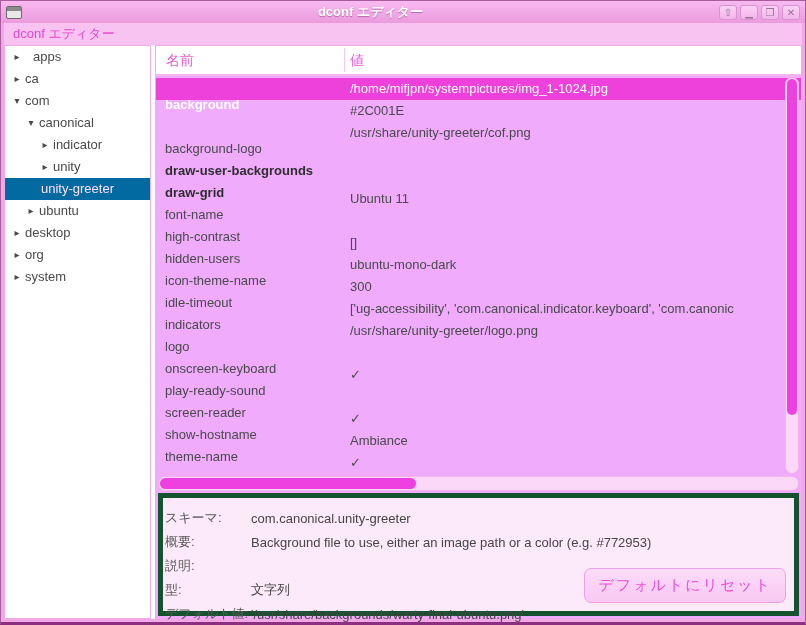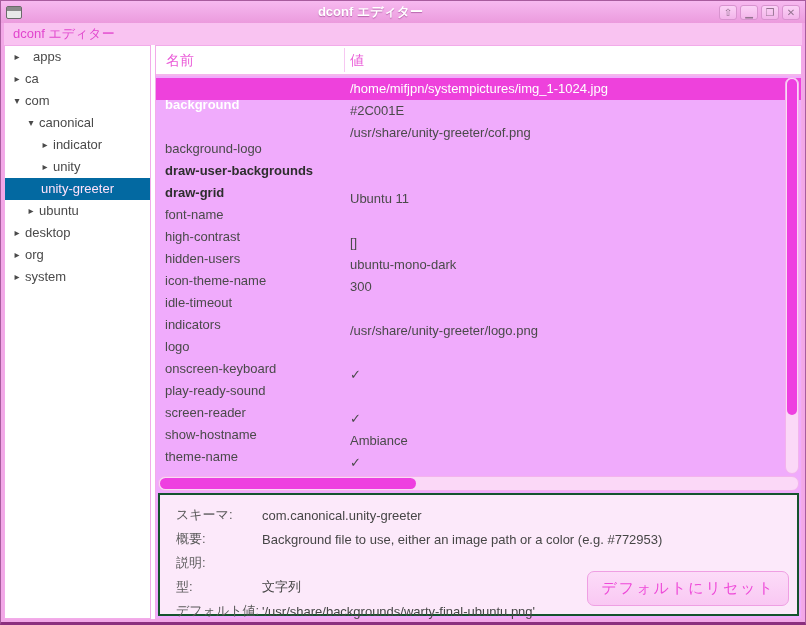--- a/index.html
+++ b/index.html
@@ -64,21 +64,21 @@
     border:1px solid #f3b3ed;border-radius:7px;}
   .vscroll .thumb{position:absolute;top:1px;left:1px;width:10px;height:85%;
     background:#ee3fe0;border-radius:6px;}
   .hscroll{position:absolute;left:2px;right:2px;top:430px;height:15px;background:#fbd8f7;
     border:1px solid #f3b3ed;border-radius:7px;}
   .hscroll .thumb{position:absolute;top:1px;left:1px;width:40%;height:11px;
     background:#ee3fe0;border-radius:6px;}
 
   
   .details{position:absolute;left:2px;right:2px;top:447px;bottom:2px;background:#fce9fa;
-    border:2px solid #14532d;padding:8px 16px;}
+    border:5px solid #14532d;padding:8px 2px;}
   .drow{display:flex;height:24px;align-items:center;font-size:13px;}
   .drow .dlabel{width:86px;color:#5a5a5a;flex:0 0 auto;}
   .drow .dvalue{color:#464646;white-space:nowrap;overflow:hidden;}
   .reset-btn{position:absolute;right:8px;bottom:8px;padding:7px 13px;
     background:linear-gradient(#fcdcf8,#f9c8f3);border:1px solid #ef9fe3;border-radius:7px;
     color:#ee49d8;font-size:15px;letter-spacing:2px;font-family:"Liberation Sans",sans-serif;cursor:default;}
 </style>
 </head>
 <body>
 
@@ -190,20 +190,21 @@
           <div class="trow">
     <span class="cname">icon-theme-name</span>
     <span class="cvalue">ubuntu-mono-dark</span>
   </div>
           <div class="trow">
     <span class="cname">idle-timeout</span>
     <span class="cvalue">300</span>
   </div>
           <div class="trow">
     <span class="cname">indicators</span>
+    <span class="cvalue">['ug-accessibility', 'com.canonical.indicator.keyboard', 'com.canonic</span>
   </div>
           <div class="trow">
     <span class="cname">logo</span>
     <span class="cvalue">/usr/share/unity-greeter/logo.png</span>
   </div>
           <div class="trow">
     <span class="cname">onscreen-keyboard</span>
     <span class="cvalue"></span>
   </div>
           <div class="trow">

